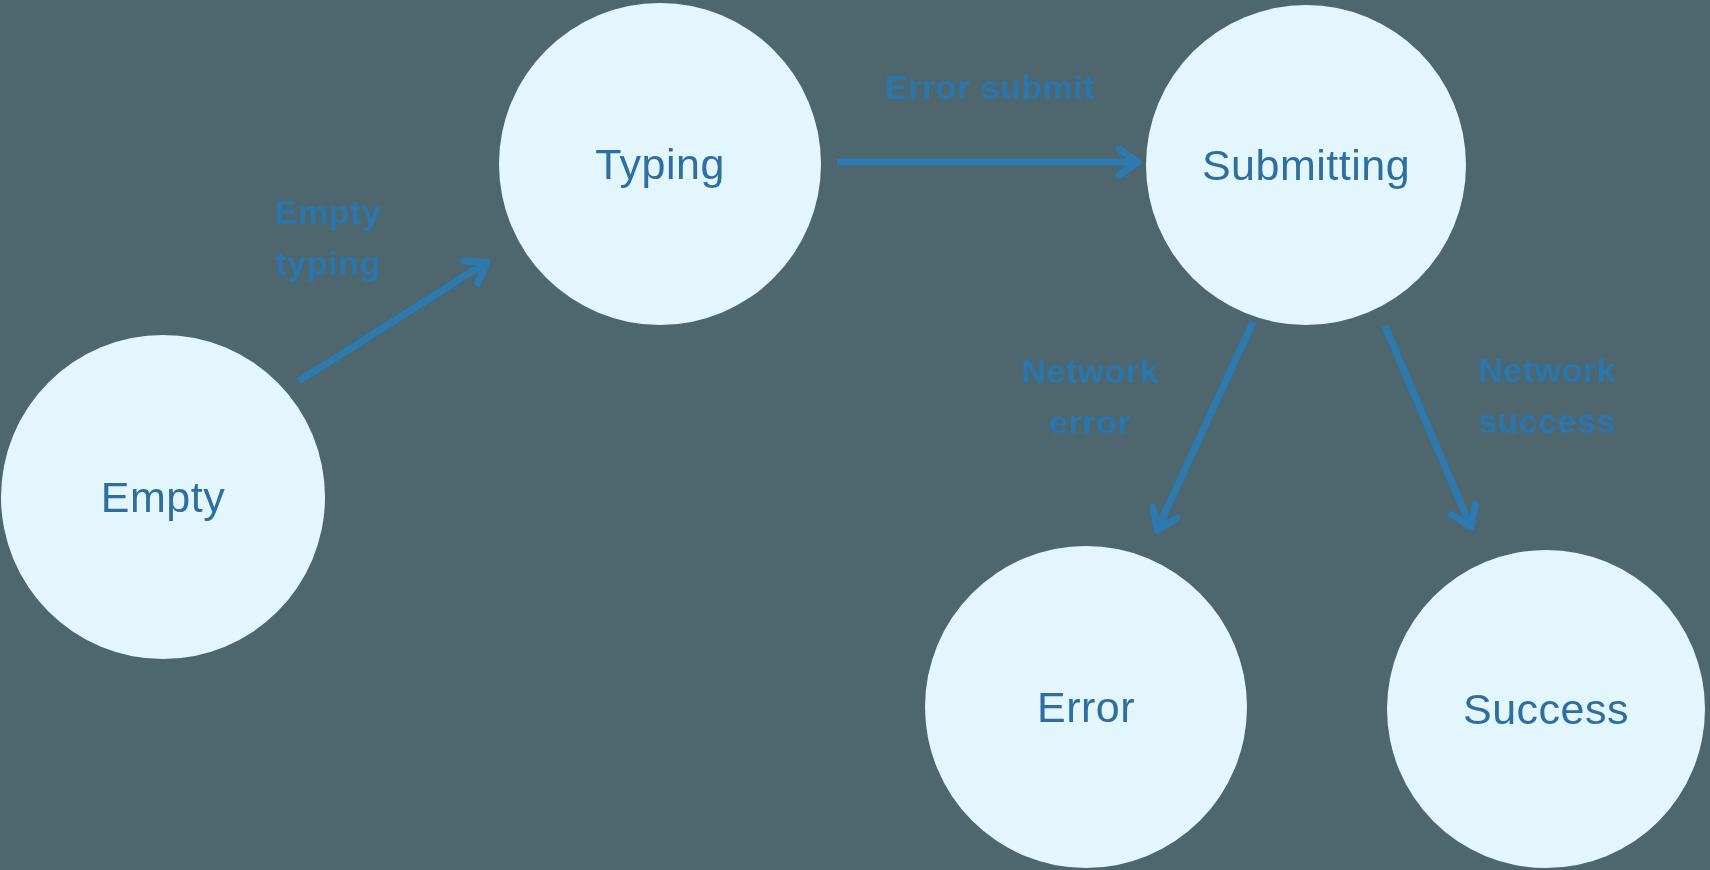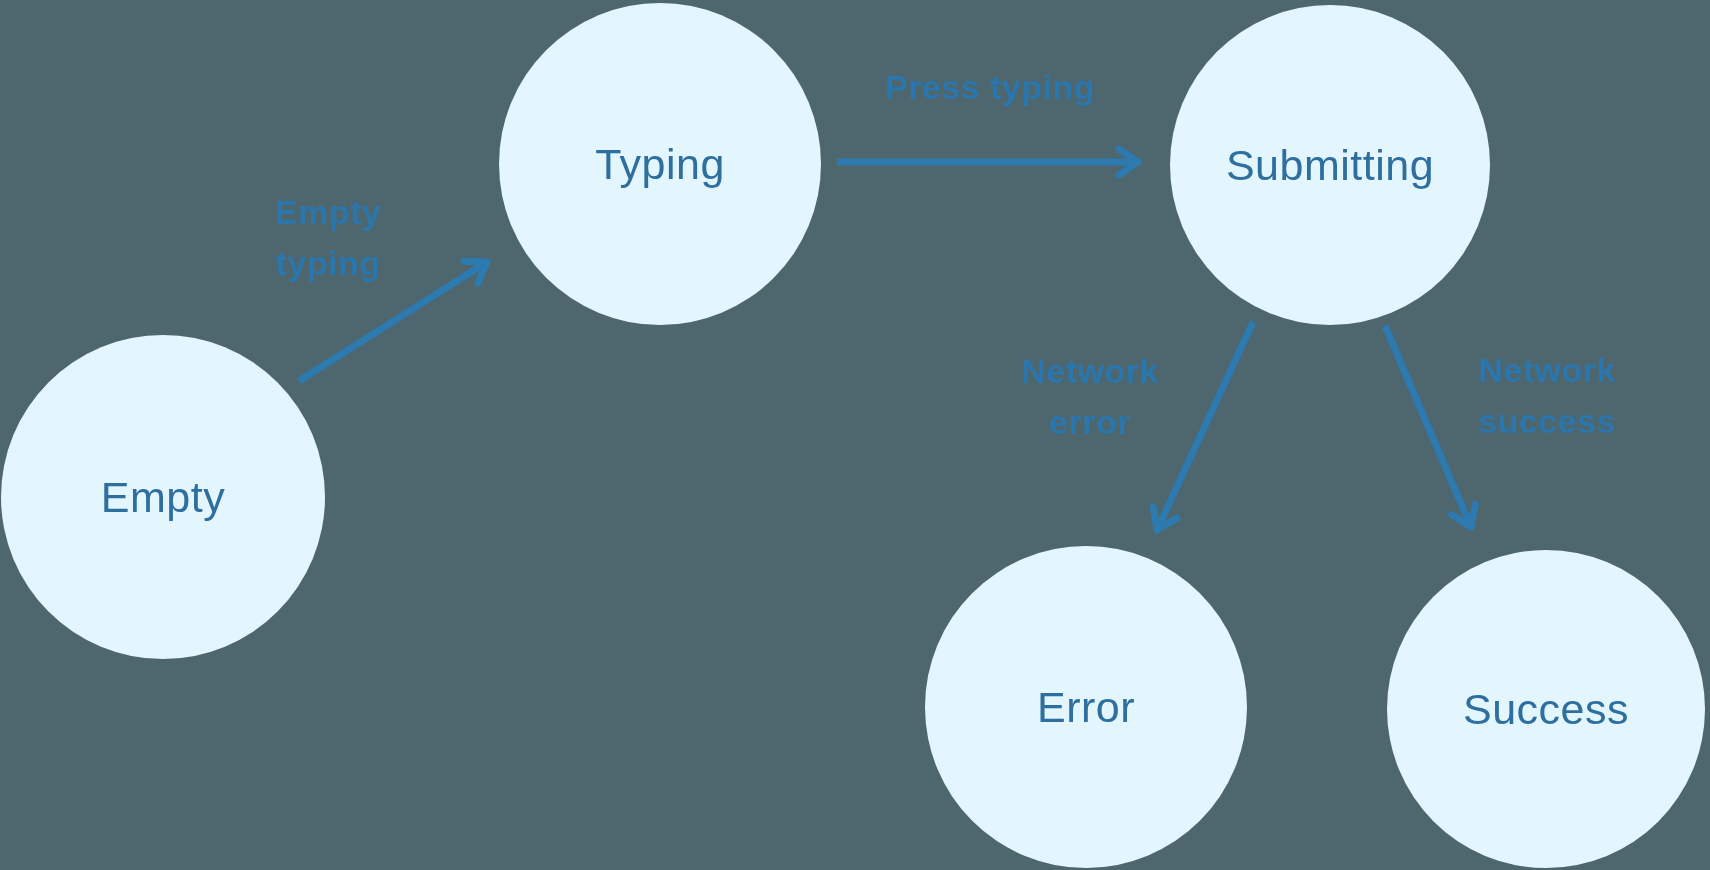--- a/index.html
+++ b/index.html
@@ -18,21 +18,21 @@
   .edges-layer{position:absolute;left:0;top:0;width:1710px;height:870px;pointer-events:none;}
   .arrow-line{stroke:var(--arrow);stroke-width:7;fill:none;stroke-linecap:butt;}
   .arrow-head{fill:none;stroke:var(--arrow);stroke-width:7;stroke-linecap:round;stroke-linejoin:round;}
   .node{
     position:absolute;border-radius:50%;background:var(--node-fill);
     display:flex;align-items:center;justify-content:center;
   }
   .node-label{color:var(--node-text);font-size:43px;font-weight:400;letter-spacing:.5px;white-space:nowrap;}
   .node-empty     {left:1px;   top:335px; width:324px;height:324px;}
   .node-typing    {left:499px; top:3px;   width:322px;height:322px;}
-  .node-submitting{left:1170px;top:5px;   width:320px;height:320px;}
+  .node-submitting{left:1146px;top:5px;   width:320px;height:320px;}
   .node-error     {left:925px; top:546px; width:322px;height:322px;}
   .node-success   {left:1387px;top:550px; width:318px;height:318px;}
   .edge-label{
     position:absolute;text-align:center;color:var(--edge-label);
     font-size:34px;font-weight:700;line-height:51px;letter-spacing:.5px;
   }
   .edge-label span{display:block;}
   .label-start-typing   {left:218px; top:187px;width:220px;}
   .label-press-submit   {left:840px; top:62px; width:300px;line-height:50px;}
   .label-network-error  {left:965px; top:346px;width:250px;}
@@ -74,21 +74,21 @@
   <div class="node node-success">
     <span class="node-label">Success</span>
   </div>
 
   <div class="edge-label label-start-typing">
     <span>Empty</span>
     <span>typing</span>
   </div>
 
   <div class="edge-label label-press-submit">
-    <span>Press typing</span>
+    <span>Error submit</span>
   </div>
 
   <div class="edge-label label-network-error">
     <span>Network</span>
     <span>error</span>
   </div>
 
   <div class="edge-label label-network-success">
     <span>Network</span>
     <span>success</span>

